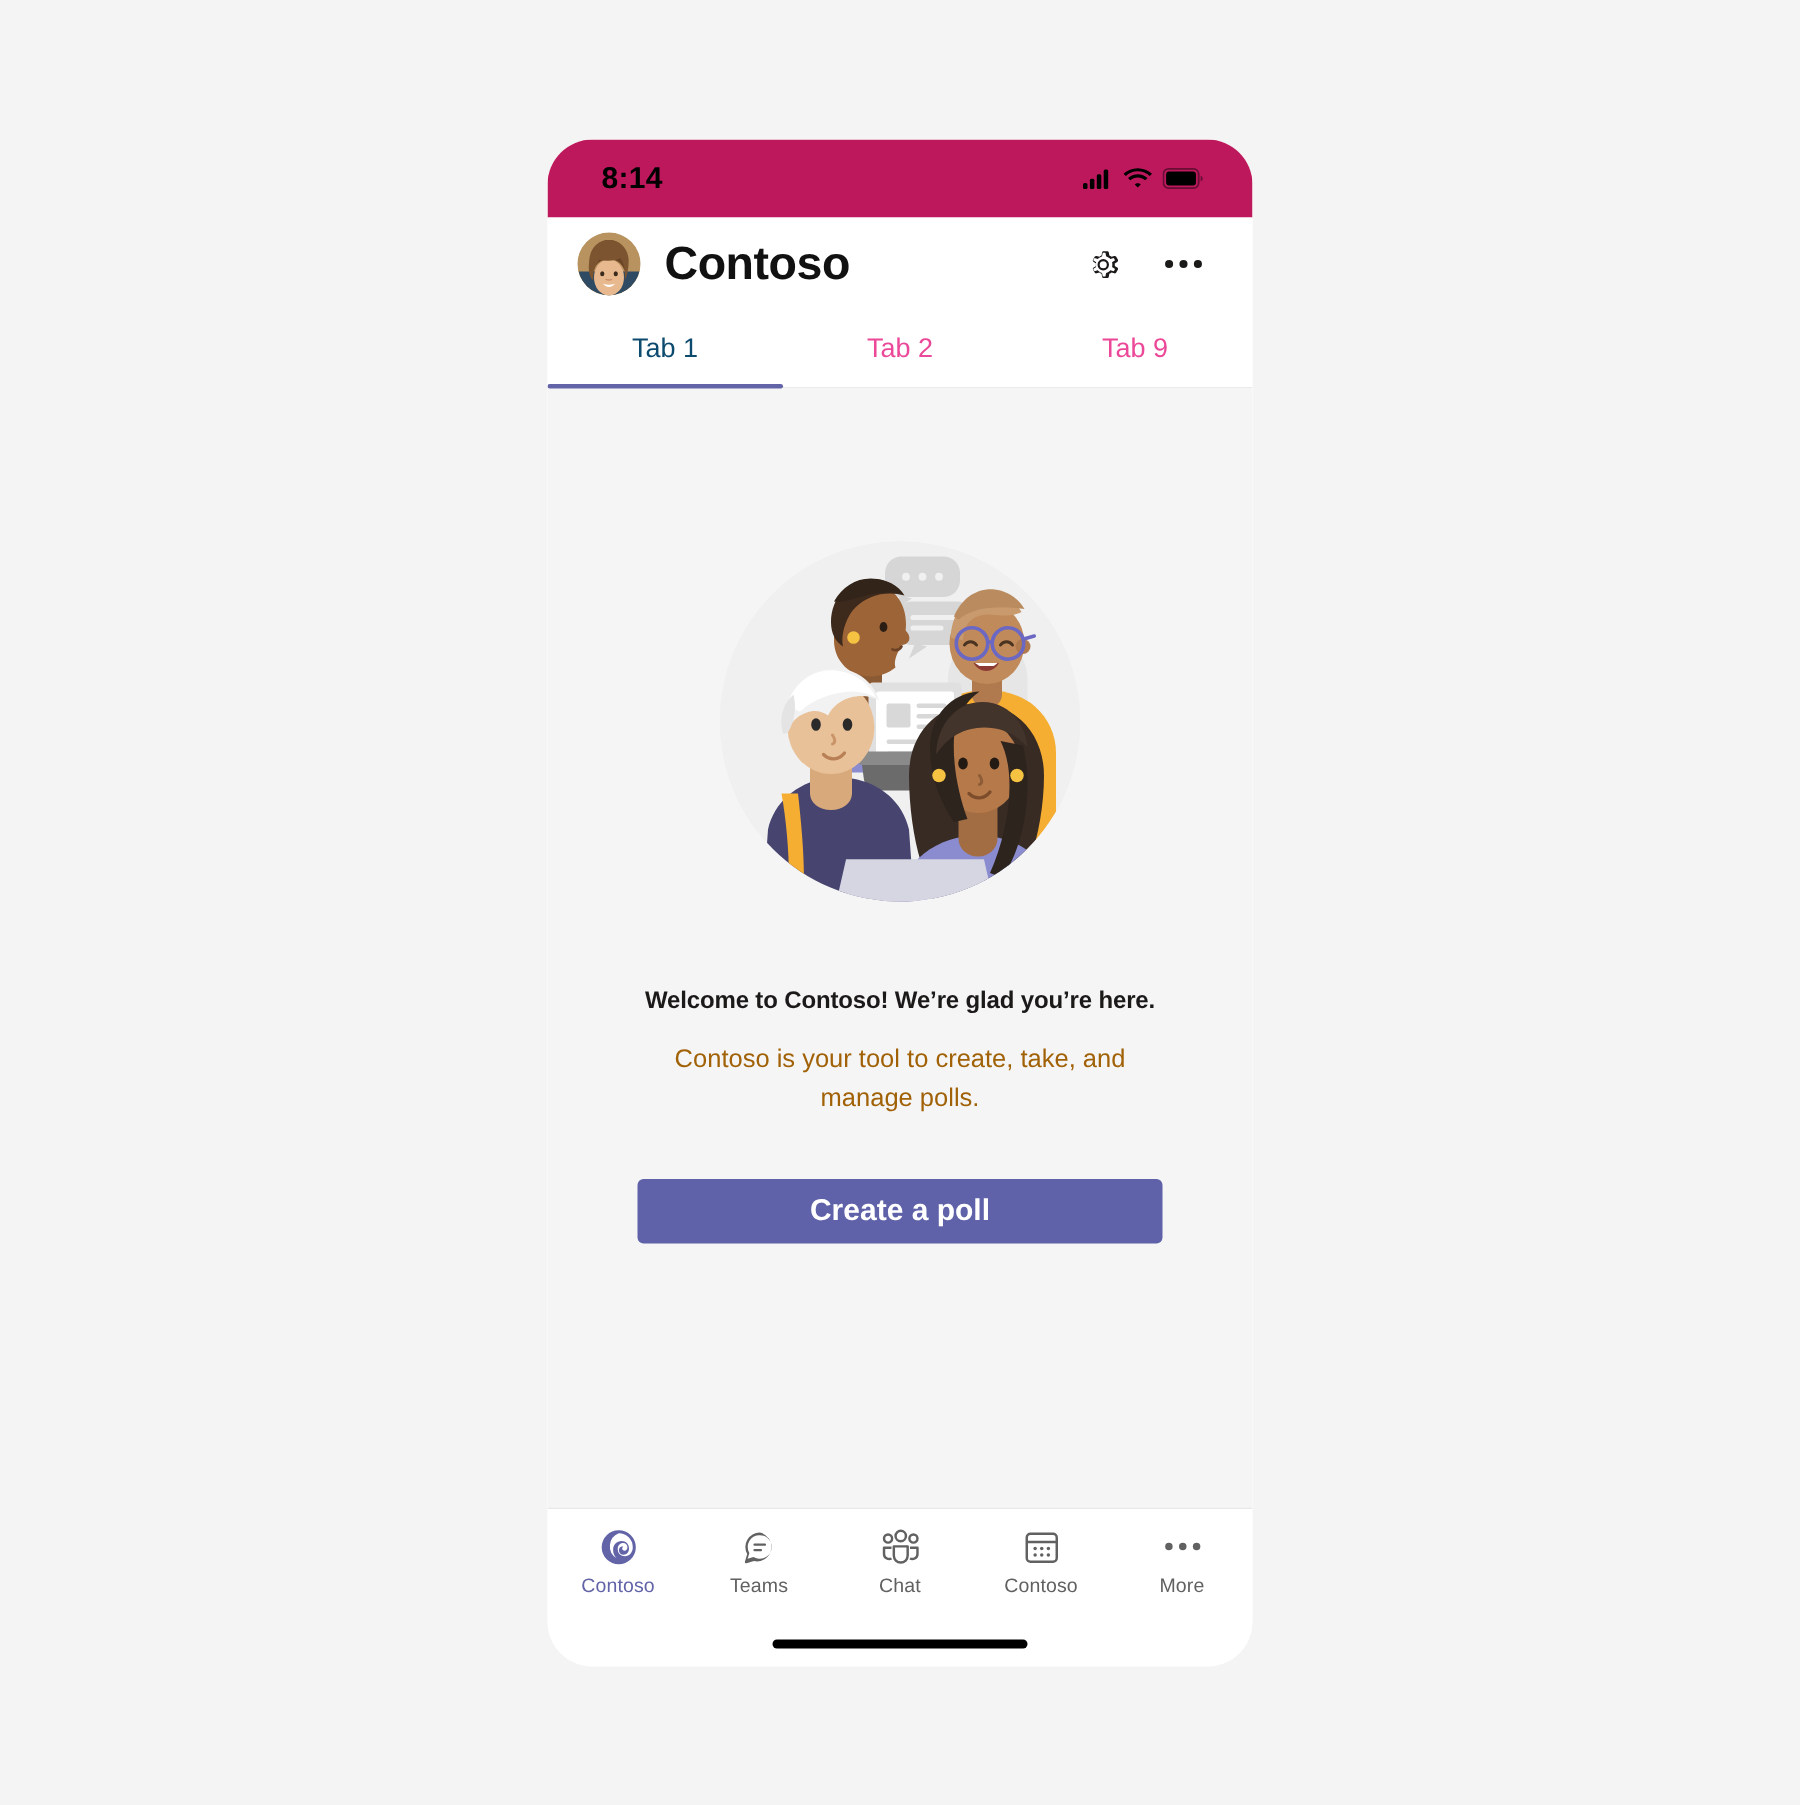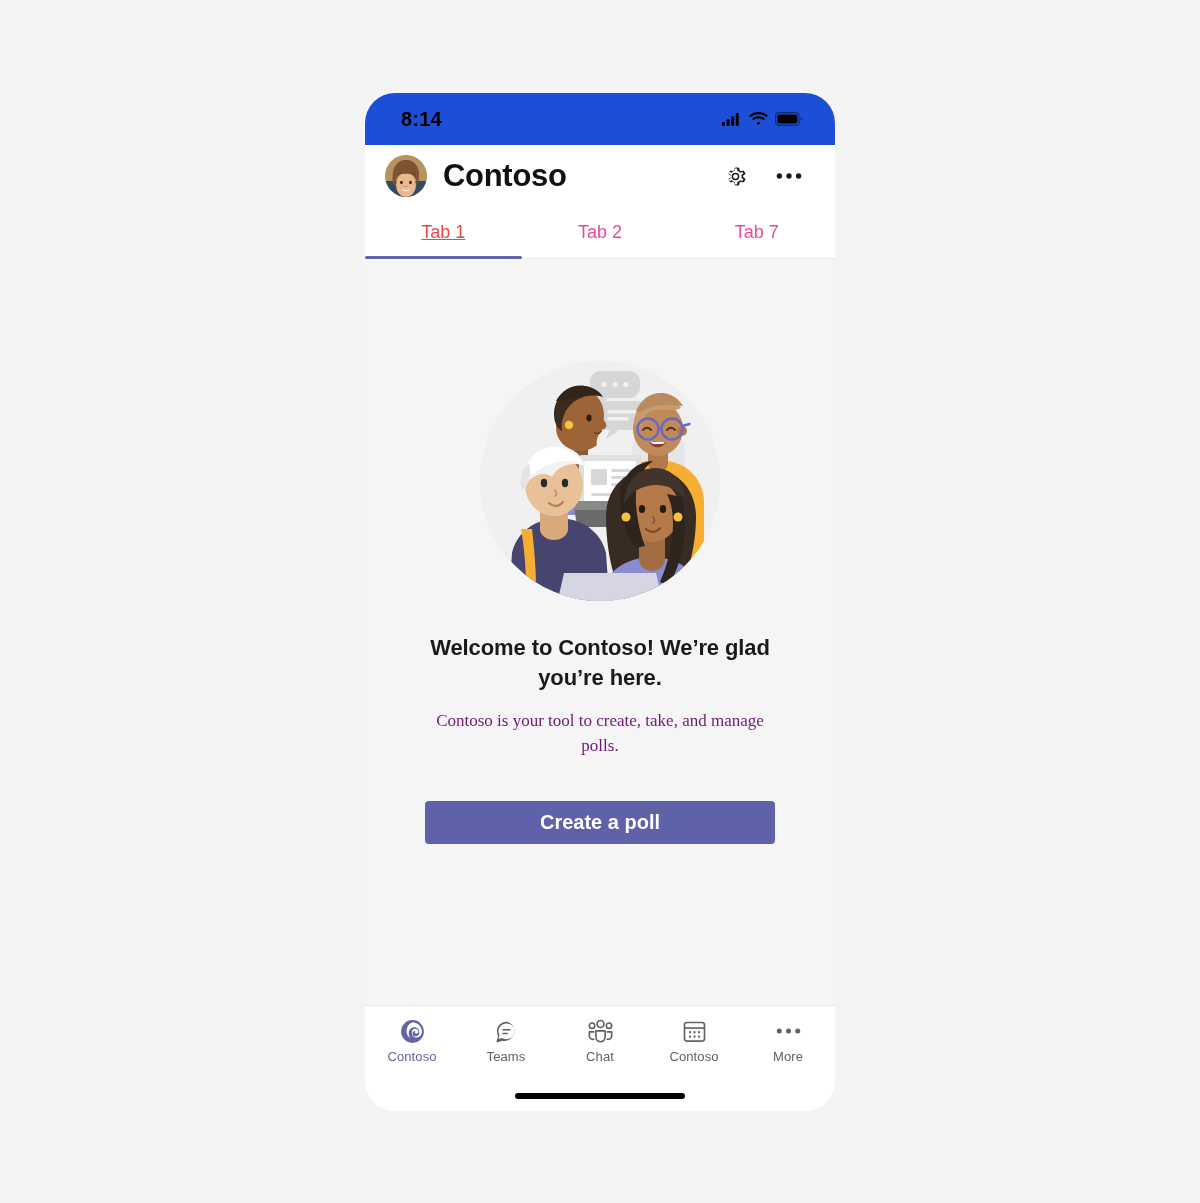--- a/index.html
+++ b/index.html
@@ -34,21 +34,21 @@
   }
 
   
   .status-bar {
     height: 52px;
     flex: 0 0 52px;
     display: flex;
     align-items: center;
     justify-content: space-between;
     padding: 0 33px 0 36px;
-    background: #1d4ed8;
+    background: #be185d;
     gap: 24px;
   }
   .status-time {
     font-size: 20px;
     font-weight: bold;
     color: #000;
     letter-spacing: .2px;
   }
   .status-icons {
     display: flex;
@@ -103,21 +103,21 @@
   .tab {
     flex: 1 1 0;
     display: flex;
     align-items: center;
     justify-content: center;
     font-size: 18px;
     color: #ec4899;
     position: relative;
     cursor: pointer;
   }
-  .tab.active { color: #ef4444; text-decoration: underline; }
+  .tab.active { color: #0c4a6e; }
   .tab.active::after {
     content: "";
     position: absolute;
     left: 0; right: 0; bottom: -1px;
     height: 3px;
     background: #6264a7;
     border-radius: 2px;
   }
 
   
@@ -133,37 +133,36 @@
 
   .hero-illus {
     width: 248px;
     height: 248px;
     flex: 0 0 248px;
     position: relative;
   }
   .hero-illus svg { display: block; width: 100%; height: 100%; }
 
   .welcome-title {
-    margin-top: 28px;
+    margin-top: 52px;
     width: 370px;
     text-align: center;
-    font-size: 22px;
+    font-size: 16px;
     font-weight: bold;
     line-height: 1.38;
     color: #1b1a19;
     letter-spacing: -0.1px;
   }
   .welcome-sub {
     margin-top: 14px;
     width: 330px;
     text-align: center;
     font-size: 17px;
     line-height: 1.5;
-    color: #701a75;
-    font-family: Liberation Serif, serif;
+    color: #a16207;
   }
   .cta-button {
     margin-top: 42px;
     width: 350px;
     height: 43px;
     background: #5f62a8;
     color: #ffffff;
     border: none;
     border-radius: 4px;
     font-size: 20px;
@@ -291,21 +290,21 @@
     </div>
 
     <div class="tab-bar">
       <div class="tab active">
         <span>Tab 1</span>
       </div>
       <div class="tab">
         <span>Tab 2</span>
       </div>
       <div class="tab">
-        <span>Tab 7</span>
+        <span>Tab 9</span>
       </div>
     </div>
 
     <div class="content">
 
       <div class="hero-illus">
         <svg viewBox="0 0 248 248" xmlns="http://www.w3.org/2000/svg">
           <defs>
             <clipPath id="circClip">
                 <circle cx="124" cy="124" r="120"></circle>

